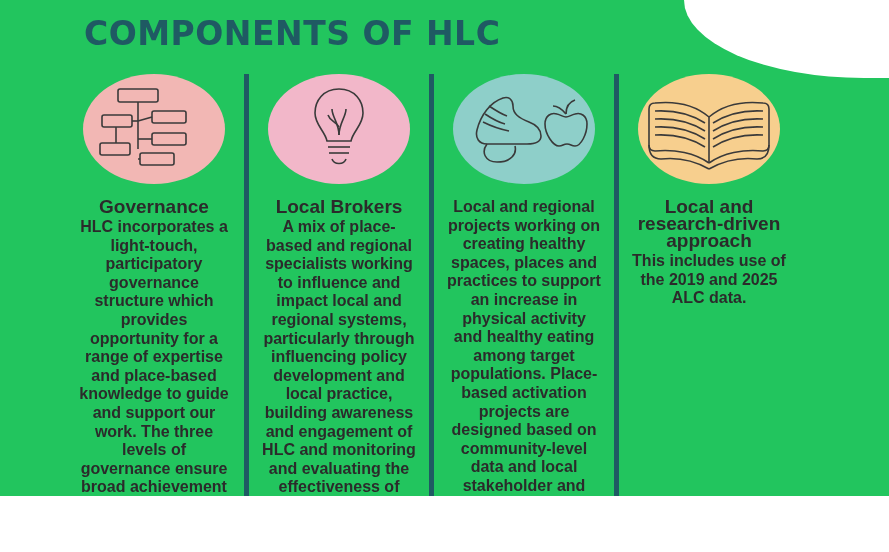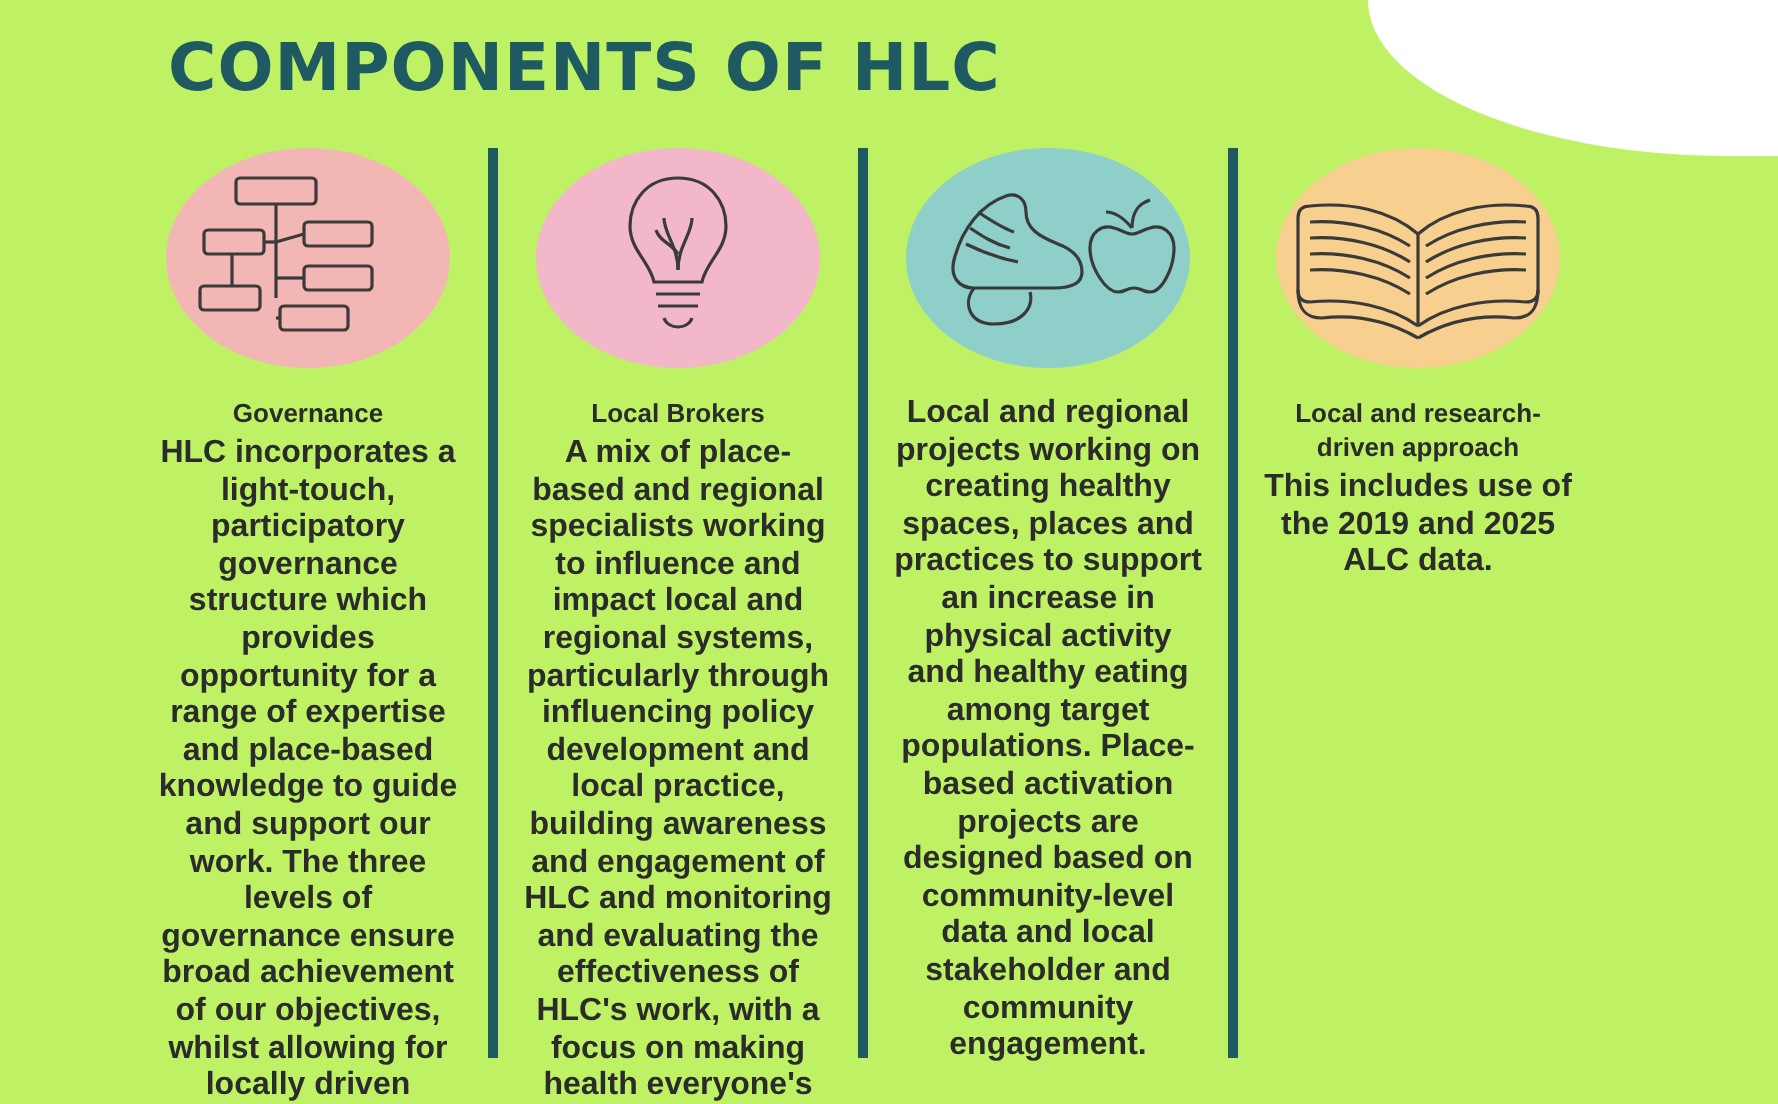--- a/index.html
+++ b/index.html
@@ -9,22 +9,22 @@
   body {
     width: 889px;
     height: 552px;
     overflow: hidden;
     font-family: "Liberation Sans", sans-serif;
     background: #ffffff;
   }
   .poster {
     position: relative;
     width: 889px;
-    height: 552px;
-    background: #bef264;
+    height: 496px;
+    background: #22c55e;
     overflow: hidden;
   }
   .corner-curve2 {
     position: absolute;
     top: 0;
     right: 0;
     width: 205px;
     height: 78px;
     background: #ffffff;
     border-bottom-left-radius: 180px 78px;
@@ -70,21 +70,21 @@
     position: relative;
     display: flex;
     align-items: center;
     justify-content: center;
   }
   .blob svg {
     display: block;
   }
   .col-head {
     text-align: center;
-    font-size: 13px;
+    font-size: 19px;
     font-weight: bold;
     color: #2b2b2b;
     line-height: 17px;
     margin-bottom: 3px;
   }
   .col-body {
     text-align: center;
     font-size: 16px;
     line-height: 18.6px;
     color: #2b2b2b;

